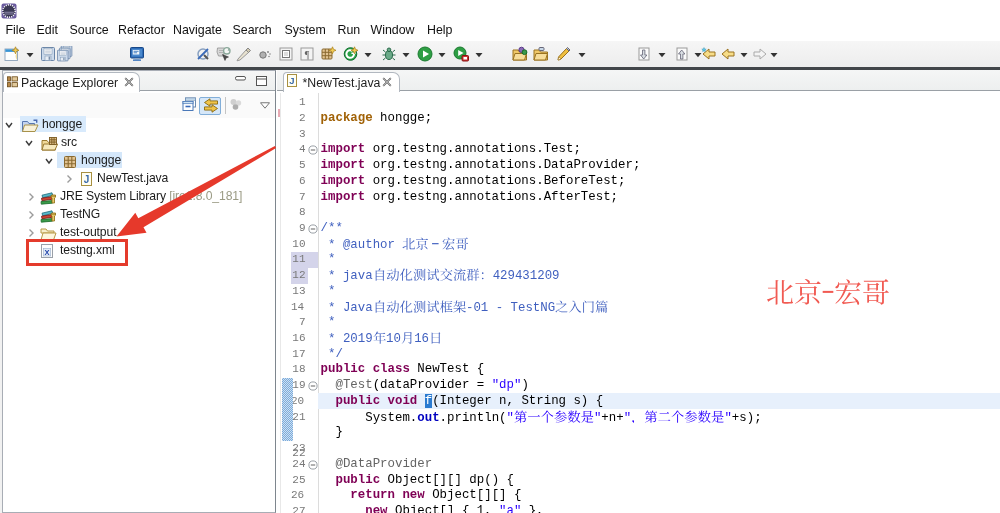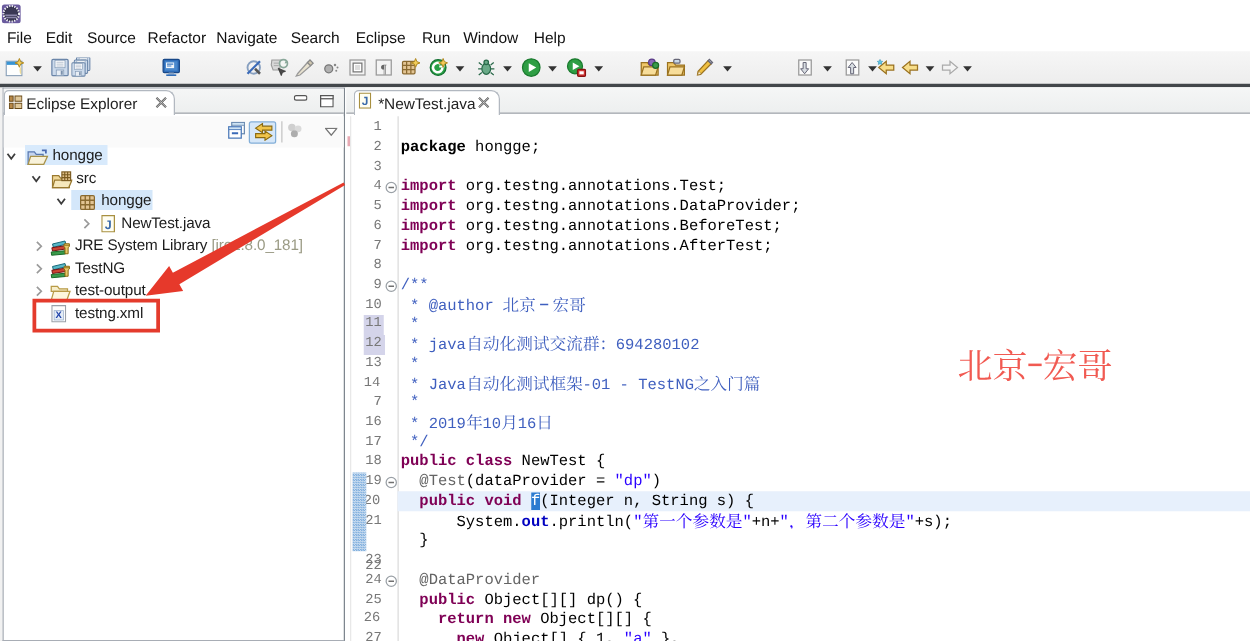--- a/index.html
+++ b/index.html
@@ -16,21 +16,21 @@
       <path d="M3.2 9.2 h9.6 M3.6 11 h8.8" stroke="#8a85a8" stroke-width="1.1"></path>
     </svg>
   </div>
 <div class="abs" style="left:0;top:20px;width:1000px;height:21px;background:#fff">
     <div class="abs" style="left:5.5px;top:3px;font-size:12.4px;color:#111">File</div>
     <div class="abs" style="left:36.5px;top:3px;font-size:12.4px;color:#111">Edit</div>
     <div class="abs" style="left:69.5px;top:3px;font-size:12.4px;color:#111">Source</div>
     <div class="abs" style="left:118px;top:3px;font-size:12.4px;color:#111">Refactor</div>
     <div class="abs" style="left:173px;top:3px;font-size:12.4px;color:#111">Navigate</div>
     <div class="abs" style="left:232.5px;top:3px;font-size:12.4px;color:#111">Search</div>
-    <div class="abs" style="left:284.5px;top:3px;font-size:12.4px;color:#111">Eclipse</div>
+    <div class="abs" style="left:284.5px;top:3px;font-size:12.4px;color:#111">System</div>
     <div class="abs" style="left:337.5px;top:3px;font-size:12.4px;color:#111">Run</div>
     <div class="abs" style="left:370.5px;top:3px;font-size:12.4px;color:#111">Window</div>
     <div class="abs" style="left:427px;top:3px;font-size:12.4px;color:#111">Help</div>
   </div>
 <div class="abs" style="left:0;top:41px;width:1000px;height:26px;background:linear-gradient(#f6f6f6,#ededed)"></div>
 <svg style="position:absolute;left:4px;top:46px" width="16" height="16" viewBox="0 0 16 16">
     <rect x="1" y="3" width="12.5" height="11.5" fill="#fdfefe" stroke="#8aa0b8" stroke-width="0.9"></rect>
     <rect x="1.3" y="3.3" width="12" height="2.6" fill="#3894d4"></rect>
     <path d="M13 14 Q10 10 13 7 z" fill="#f0dc9a"></path>
     <path d="M11.5 0.8 l1 2.5 2.5 1 -2.5 1 -1 2.5 -1-2.5 -2.5-1 2.5-1 z" fill="#f2cc58" stroke="#b08820" stroke-width="0.8" stroke-linejoin="round"></path>
@@ -199,21 +199,21 @@
 <div class="abs" style="left:0;top:70.4px;width:1000px;height:442.6px;background:#f1f1f1"></div>
 <div class="abs" style="left:2px;top:70.4px;width:274px;height:442.6px;background:#fff;border:1px solid #a8adb5;border-right:1.5px solid #7e868e"></div>
 <div class="abs" style="left:3px;top:71.4px;width:272px;height:20px;background:linear-gradient(#f5f6f6,#edefef);border-bottom:1px solid #9aa0a6"></div>
 <div class="abs" style="left:3px;top:71.8px;width:137px;height:20.7px;background:#fff;border:1px solid #b2b8c0;border-bottom:none;border-radius:4px 7px 0 0"></div>
 <svg class="abs" style="left:7px;top:76px" width="11" height="12" viewBox="0 0 11 12">
     <rect x="0.5" y="0.8" width="3" height="4.2" fill="#b88848" stroke="#6a4a18" stroke-width="0.8"></rect>
     <rect x="0.5" y="6.6" width="3" height="4.2" fill="#b88848" stroke="#6a4a18" stroke-width="0.8"></rect>
     <rect x="5" y="0.8" width="5.5" height="4.2" fill="#e0c89a" stroke="#6a4a18" stroke-width="0.8"></rect>
     <rect x="5" y="6.6" width="5.5" height="4.2" fill="#e0c89a" stroke="#6a4a18" stroke-width="0.8"></rect>
   </svg>
-<div class="abs" style="left:21px;top:75.5px;font-size:12.3px;color:#222">Eclipse Explorer</div>
+<div class="abs" style="left:21px;top:75.5px;font-size:12.3px;color:#222">Package Explorer</div>
 <svg class="abs" style="left:124px;top:77px" width="10" height="10" viewBox="0 0 10 10">
     <path d="M1.2 1.2 L8.8 8.8 M8.8 1.2 L1.2 8.8" stroke="#5a5a5a" stroke-width="1.7" fill="none"></path>
     <path d="M1.2 1.2 L8.8 8.8 M8.8 1.2 L1.2 8.8" stroke="#fff" stroke-width="0.5" fill="none"></path>
   </svg>
 <svg class="abs" style="left:235px;top:76px" width="11" height="5" viewBox="0 0 11 5">
     <rect x="0.5" y="0.5" width="10" height="3.5" rx="1.5" fill="#fff" stroke="#555"></rect>
   </svg>
 <svg class="abs" style="left:256px;top:76px" width="11" height="10" viewBox="0 0 11 10">
     <rect x="0.5" y="0.5" width="10" height="9" fill="#fff" stroke="#555"></rect>
     <rect x="0.5" y="0.5" width="10" height="2.5" fill="#fff" stroke="#555"></rect>
@@ -326,21 +326,21 @@
 <svg class="abs" style="left:382px;top:77px" width="10" height="10" viewBox="0 0 10 10">
     <path d="M1.2 1.2 L8.8 8.8 M8.8 1.2 L1.2 8.8" stroke="#5a5a5a" stroke-width="1.7" fill="none"></path>
     <path d="M1.2 1.2 L8.8 8.8 M8.8 1.2 L1.2 8.8" stroke="#fff" stroke-width="0.5" fill="none"></path>
   </svg>
 <div class="abs" style="left:280px;top:92.5px;width:1px;height:420.5px;background:#e8e8e8"></div>
 <div class="abs" style="left:317.5px;top:92.5px;width:1px;height:420.5px;background:#dcdcdc"></div>
 <div class="code">
 <div style="position:absolute;left:318px;top:393.4px;width:682px;height:15.7px;background:#e7f0fc"></div>
     <div style="position:absolute;left:291px;top:95.2px;width:17px;height:15.7px;color:#787878;font:11px 'Liberation Mono',monospace;line-height:15.7px;text-align:right;padding-right:2.5px;box-sizing:content-box;width:14.5px">1</div>
     <div style="position:absolute;left:291px;top:110.9px;width:17px;height:15.7px;color:#787878;font:11px 'Liberation Mono',monospace;line-height:15.7px;text-align:right;padding-right:2.5px;box-sizing:content-box;width:14.5px">2</div>
-    <div style="position:absolute;left:320.6px;top:110.9px;height:15.7px;line-height:15.7px;white-space:pre"><b style="color:#000000">package</b> hongge;</div>
+    <div style="position:absolute;left:320.6px;top:110.9px;height:15.7px;line-height:15.7px;white-space:pre"><b style="color:#a16207">package</b> hongge;</div>
     <div style="position:absolute;left:291px;top:126.6px;width:17px;height:15.7px;color:#787878;font:11px 'Liberation Mono',monospace;line-height:15.7px;text-align:right;padding-right:2.5px;box-sizing:content-box;width:14.5px">3</div>
     <div style="position:absolute;left:291px;top:142.4px;width:17px;height:15.7px;color:#787878;font:11px 'Liberation Mono',monospace;line-height:15.7px;text-align:right;padding-right:2.5px;box-sizing:content-box;width:14.5px">4</div>
     <svg style="position:absolute;left:308px;top:145.4px" width="10" height="10" viewBox="0 0 10 10">
       <circle cx="5" cy="5" r="4.1" fill="#fff" stroke="#9aa0a6" stroke-width="1"></circle>
       <path d="M2.8 5 h4.4" stroke="#707070" stroke-width="1.1"></path>
     </svg>
     <div style="position:absolute;left:320.6px;top:142.4px;height:15.7px;line-height:15.7px;white-space:pre"><b style="color:#7f0055">import</b> org.testng.annotations.Test;</div>
     <div style="position:absolute;left:291px;top:158.1px;width:17px;height:15.7px;color:#787878;font:11px 'Liberation Mono',monospace;line-height:15.7px;text-align:right;padding-right:2.5px;box-sizing:content-box;width:14.5px">5</div>
     <div style="position:absolute;left:320.6px;top:158.1px;height:15.7px;line-height:15.7px;white-space:pre"><b style="color:#7f0055">import</b> org.testng.annotations.DataProvider;</div>
     <div style="position:absolute;left:291px;top:173.8px;width:17px;height:15.7px;color:#787878;font:11px 'Liberation Mono',monospace;line-height:15.7px;text-align:right;padding-right:2.5px;box-sizing:content-box;width:14.5px">6</div>
@@ -355,34 +355,34 @@
     </svg>
     <div style="position:absolute;left:320.6px;top:221.0px;height:15.7px;line-height:15.7px;white-space:pre"><span style="color:#3f5fbf">/**</span></div>
     <div style="position:absolute;left:291px;top:236.7px;width:17px;height:15.7px;color:#787878;font:11px 'Liberation Mono',monospace;line-height:15.7px;text-align:right;padding-right:2.5px;box-sizing:content-box;width:14.5px">10</div>
     <div style="position:absolute;left:320.6px;top:236.7px;height:15.7px;line-height:15.7px;white-space:pre"><span style="color:#3f5fbf"> * @author </span><svg style="display:inline-block;vertical-align:-2.21px" width="66.65" height="13.40" viewBox="0 0 5000 1000" fill="#3f5fbf">
         <path transform="translate(0,0)" d="M37 762 80 851C90 848 98 838 100 826C203 769 284 720 345 684V955H358C382 955 410 941 410 931V114C435 110 443 99 445 85L345 74V350H68L77 378H345V662C215 707 91 750 37 762ZM868 240C811 309 721 404 634 472V114C657 110 667 99 669 86L568 74V840C568 900 591 919 672 919H773C928 919 965 911 965 879C965 867 960 859 936 851L932 704H919C907 766 893 831 887 846C881 855 876 858 866 859C852 860 820 861 775 861H682C641 861 634 852 634 827V495C742 440 852 363 914 308C931 314 946 311 954 302Z"></path>
         <path transform="translate(1000,0)" d="M380 708 290 657C240 738 135 845 35 911L45 923C163 873 279 786 342 716C365 722 374 718 380 708ZM653 669 642 679C717 735 821 833 859 904C938 946 967 785 653 669ZM858 120 805 186H543C594 174 590 58 393 33L384 42C432 73 492 132 510 181L524 186H47L56 216H929C943 216 953 211 956 200C919 166 858 120 858 120ZM537 554H285V356H716V554ZM285 615V584H470V859C470 873 464 879 443 879C419 879 299 870 299 870V885C351 891 382 900 398 911C413 920 420 937 422 957C523 948 537 913 537 861V584H716V627H727C749 627 782 612 783 605V369C804 365 821 357 828 349L744 285L706 326H290L218 294V636H228C256 636 285 621 285 615Z"></path>
         <path transform="translate(2000,0)" d="M255 455 L745 455 L745 542 L255 542 Z"></path>
         <path transform="translate(3000,0)" d="M437 41 427 48C463 79 498 134 504 179C573 230 636 86 437 41ZM672 674 660 682C703 723 753 780 789 838C618 851 451 862 349 864C439 782 539 660 593 574C614 578 628 570 633 561L536 513C497 608 395 777 321 850C313 857 282 862 282 862L320 941C326 938 331 934 336 927C523 906 687 880 802 860C818 889 831 918 837 945C916 1004 966 816 672 674ZM169 146 152 147C157 212 118 270 79 291C56 304 42 325 51 348C63 373 101 374 127 355C156 335 183 293 183 229H836C821 267 800 314 782 346L796 353C836 324 891 276 920 241C941 240 952 238 959 232L880 155L835 199H181C178 183 175 165 169 146ZM840 372 793 429H431C446 389 460 346 472 302C496 302 507 293 511 281L406 253C393 314 377 373 358 429H77L85 459H347C277 648 172 802 52 906L65 919C217 820 337 666 420 459H902C916 459 926 454 928 443C894 411 840 372 840 372Z"></path>
         <path transform="translate(4000,0)" d="M851 40 802 101H62L70 130H714V475H724C758 475 779 461 779 457V130H917C931 130 941 125 944 114C908 83 851 40 851 40ZM250 868V816H517V867H526C548 867 579 852 580 846V662C600 658 617 650 623 642L542 580L507 620H255L187 589V888H196C223 888 250 874 250 868ZM517 650V786H250V650ZM871 438 820 502H42L51 531H717V859C717 872 712 878 694 878C675 878 574 870 574 870V885C620 891 644 899 659 911C672 921 677 938 679 957C769 948 782 912 782 861V531H937C951 531 960 526 963 515C928 482 871 438 871 438ZM261 446V400H507V452H517C538 452 569 438 570 432V255C589 251 606 243 613 235L533 174L497 213H265L198 183V466H207C234 466 261 451 261 446ZM507 243V371H261V243Z"></path>
       </svg></div>
-    <div style="position:absolute;left:291px;top:252.4px;width:17px;height:15.7px;background:#d4d4ea;color:#787878;font:11px 'Liberation Mono',monospace;line-height:15.7px;text-align:right;padding-right:1px;box-sizing:content-box;width:14.5px">11</div>
+    <div style="position:absolute;left:291px;top:252.4px;width:17px;height:15.7px;background:#d4d4ea;color:#787878;font:11px 'Liberation Mono',monospace;line-height:15.7px;text-align:right;padding-right:12px;box-sizing:content-box;width:14.5px">11</div>
     <div style="position:absolute;left:320.6px;top:252.4px;height:15.7px;line-height:15.7px;white-space:pre"><span style="color:#3f5fbf"> *</span></div>
     <div style="position:absolute;left:291px;top:268.1px;width:17px;height:15.7px;background:#d4d4ea;color:#787878;font:11px 'Liberation Mono',monospace;line-height:15.7px;text-align:right;padding-right:2.5px;box-sizing:content-box;width:14.5px">12</div>
     <div style="position:absolute;left:320.6px;top:268.1px;height:15.7px;line-height:15.7px;white-space:pre"><span style="color:#3f5fbf"> * java</span><svg style="display:inline-block;vertical-align:-2.21px" width="119.97" height="13.40" viewBox="0 0 9000 1000" fill="#3f5fbf">
         <path transform="translate(0,0)" d="M743 239V421H267V239ZM459 42C451 92 436 158 420 209H274L202 176V956H214C242 956 267 939 267 931V887H743V955H752C776 955 808 937 810 929V253C830 248 846 240 853 232L770 166L732 209H451C485 169 517 122 537 85C559 84 571 74 574 62ZM267 450H743V638H267ZM267 666H743V858H267Z"></path>
         <path transform="translate(1000,0)" d="M429 324 383 382H36L44 412H488C502 412 511 407 514 396C481 365 429 324 429 324ZM377 103 331 161H84L92 191H436C450 191 460 186 462 175C429 144 377 103 377 103ZM334 535 320 541C347 587 374 650 389 711C279 727 175 741 106 748C171 669 244 551 284 467C305 469 317 459 320 449L217 413C195 501 129 663 76 732C69 738 48 742 48 742L88 841C97 837 105 830 112 818C222 790 322 758 394 735C398 757 401 779 400 800C465 868 534 697 334 535ZM727 54 625 43C625 124 626 202 624 276H448L457 305H623C616 570 573 787 350 949L364 965C631 805 678 578 688 305H857C850 635 835 825 802 859C792 869 784 871 765 871C745 871 686 866 648 862L647 881C682 886 717 896 730 906C743 917 746 935 746 955C787 955 825 942 851 910C896 859 913 672 920 313C942 311 954 306 962 297L885 234L847 276H688L691 82C716 78 724 69 727 54Z"></path>
         <path transform="translate(2000,0)" d="M821 218C760 307 667 409 558 503V98C582 94 592 84 594 70L492 58V557C424 611 352 661 280 702L290 715C360 684 428 647 492 607V842C492 909 520 929 613 929H737C921 929 963 918 963 884C963 870 956 863 930 853L927 705H914C900 772 887 832 878 849C873 858 867 861 854 863C836 864 795 865 739 865H620C569 865 558 854 558 826V563C685 475 792 375 866 288C889 297 900 295 908 285ZM301 44C236 247 126 447 22 569L36 578C88 535 138 481 185 420V957H198C222 957 250 942 251 937V361C269 358 278 351 282 342L249 329C293 259 334 182 368 100C391 102 403 93 408 82Z"></path>
         <path transform="translate(3000,0)" d="M541 255 445 230C444 630 449 813 232 943L246 961C506 841 497 642 504 277C527 277 537 267 541 255ZM494 696 483 704C531 749 589 827 604 888C674 938 722 786 494 696ZM313 84V681H321C351 681 369 668 369 663V144H585V661H594C620 661 643 646 643 641V148C665 146 676 140 684 132L613 76L581 114H381ZM950 72 854 61V859C854 874 850 880 832 880C814 880 725 872 725 872V888C764 893 788 901 800 911C813 922 818 939 820 958C904 949 913 917 913 865V98C937 95 947 86 950 72ZM812 186 721 175V737H732C753 737 776 723 776 715V212C801 208 809 199 812 186ZM97 677C86 677 55 677 55 677V699C76 701 89 703 103 713C122 727 129 808 114 909C116 940 128 958 146 958C180 958 199 932 201 890C204 807 176 760 175 715C174 691 180 660 187 629C196 582 255 362 286 241L267 238C135 621 135 621 120 655C112 677 108 677 97 677ZM48 278 38 287C73 316 115 369 128 411C194 453 243 321 48 278ZM114 52 104 61C145 90 195 144 208 189C279 232 324 88 114 52Z"></path>
         <path transform="translate(4000,0)" d="M793 73 782 79C810 111 843 166 851 208C911 255 973 135 793 73ZM107 46 95 54C137 100 191 179 206 238C274 285 323 143 107 46ZM228 349C247 345 261 338 265 331L200 276L167 311H39L48 341H166V790C166 808 161 814 130 831L173 911C182 907 194 895 200 876C271 802 333 729 365 691L354 679L228 775ZM594 417 554 467H319L327 497H457V782C388 800 331 814 298 820L337 894C346 890 353 882 357 871C495 816 600 771 675 738L671 724L519 765V497H641C655 497 664 492 666 481C639 453 594 417 594 417ZM885 222 839 280H724C723 218 723 153 724 88C749 85 758 74 759 61L655 48C655 129 656 206 658 280H305L313 309H660C672 584 713 799 847 911C882 945 939 972 963 944C972 934 969 916 944 879L959 728L947 726C935 767 919 813 908 839C900 858 895 859 881 845C766 754 732 549 725 309H943C957 309 967 304 970 293C937 263 885 222 885 222Z"></path>
         <path transform="translate(5000,0)" d="M868 151 819 220H51L60 250H930C944 250 954 245 956 234C924 200 868 151 868 151ZM393 40 382 48C427 84 479 147 492 201C566 248 616 93 393 40ZM615 285 605 295C687 351 795 451 832 528C919 573 946 391 615 285ZM411 322 314 275C273 363 181 475 83 543L92 557C212 504 317 411 374 333C397 337 406 332 411 322ZM751 480 652 438C618 529 566 612 496 686C419 622 359 544 320 452L303 464C339 565 393 650 461 720C355 818 214 896 39 942L45 958C236 922 387 851 501 759C608 853 745 918 904 958C914 926 938 905 969 901L971 889C809 860 661 805 544 722C617 654 672 576 710 492C735 496 745 491 751 480Z"></path>
         <path transform="translate(6000,0)" d="M101 678C90 678 57 678 57 678V700C78 702 93 705 106 714C128 728 134 807 120 910C122 941 134 959 152 959C187 959 206 933 208 890C212 809 183 763 183 718C183 695 189 664 199 634C212 590 292 373 334 257L316 253C145 624 145 624 127 657C117 678 114 678 101 678ZM52 277 43 286C85 313 137 364 153 406C226 447 264 302 52 277ZM128 55 119 64C162 95 215 151 229 197C302 241 346 93 128 55ZM534 32 524 39C557 70 593 124 598 168C661 217 720 86 534 32ZM838 503 746 493V883C746 924 755 941 809 941H857C943 941 968 928 968 903C968 891 964 884 945 877L942 740H929C920 794 910 858 904 872C901 881 897 882 891 883C887 884 874 884 858 884H825C809 884 807 880 807 868V528C826 526 836 516 838 503ZM490 505 394 495V619C394 731 370 863 230 949L241 963C424 882 454 738 456 621V529C480 527 487 517 490 505ZM664 505 567 494V935H579C602 935 629 922 629 915V530C653 527 662 518 664 505ZM874 128 828 187H307L315 217H548C507 271 421 359 353 393C346 397 331 400 331 400L363 478C369 476 374 471 380 464C552 438 705 410 803 392C825 423 842 455 849 484C922 532 967 369 719 281L707 290C734 312 764 341 789 374C640 386 500 397 408 402C485 363 566 308 616 264C638 269 651 261 655 251L584 217H934C947 217 957 212 960 201C928 170 874 128 874 128Z"></path>
         <path transform="translate(7000,0)" d="M570 48 559 53C588 95 621 164 620 217C678 273 745 142 570 48ZM386 140V272H264C268 227 270 183 271 140ZM812 43C794 105 765 193 739 256H538L541 266C517 242 491 219 491 219L452 272H449V152C469 148 485 140 492 132L412 71L376 111H75L84 140H207C206 182 205 226 202 272H39L47 302H199C196 345 190 390 182 434H63L72 462H176C153 570 111 677 34 773L49 788C93 745 128 699 156 651V953H166C197 953 217 937 217 931V875H399V939H409C430 939 462 923 463 917V625C483 621 498 613 505 605L425 545L389 584H229L196 570C211 535 223 498 232 462H386V505H395C416 505 448 489 449 483V302H535C548 302 557 297 560 286H690V459H531L539 489H690V686H504L512 715H690V961H701C734 961 756 945 756 939V715H945C959 715 968 710 971 699C940 669 889 628 889 628L843 686H756V489H920C934 489 944 484 946 473C915 443 863 402 863 402L819 459H756V286H936C950 286 959 281 962 270C930 240 878 199 878 199L832 256H765C805 203 846 140 873 92C895 94 907 85 911 74ZM386 434H239C249 390 256 346 261 302H386ZM399 613V845H217V613Z"></path>
         <path transform="translate(8000,0)" d="M232 846C268 846 294 818 294 786C294 751 268 725 232 725C196 725 170 751 170 786C170 818 196 846 232 846ZM232 444C268 444 294 416 294 384C294 349 268 323 232 323C196 323 170 349 170 384C170 416 196 444 232 444Z"></path>
-      </svg><span style="color:#3f5fbf">694280102</span></div>
+      </svg><span style="color:#3f5fbf">429431209</span></div>
     <div style="position:absolute;left:291px;top:283.8px;width:17px;height:15.7px;color:#787878;font:11px 'Liberation Mono',monospace;line-height:15.7px;text-align:right;padding-right:2.5px;box-sizing:content-box;width:14.5px">13</div>
     <div style="position:absolute;left:320.6px;top:283.8px;height:15.7px;line-height:15.7px;white-space:pre"><span style="color:#3f5fbf"> *</span></div>
     <div style="position:absolute;left:291px;top:299.6px;width:17px;height:15.7px;color:#787878;font:11px 'Liberation Mono',monospace;line-height:15.7px;text-align:left;padding-right:2.5px;box-sizing:content-box;width:14.5px">14</div>
     <div style="position:absolute;left:320.6px;top:299.6px;height:15.7px;line-height:15.7px;white-space:pre"><span style="color:#3f5fbf"> * Java</span><svg style="display:inline-block;vertical-align:-2.21px" width="93.31" height="13.40" viewBox="0 0 7000 1000" fill="#3f5fbf">
         <path transform="translate(0,0)" d="M743 239V421H267V239ZM459 42C451 92 436 158 420 209H274L202 176V956H214C242 956 267 939 267 931V887H743V955H752C776 955 808 937 810 929V253C830 248 846 240 853 232L770 166L732 209H451C485 169 517 122 537 85C559 84 571 74 574 62ZM267 450H743V638H267ZM267 666H743V858H267Z"></path>
         <path transform="translate(1000,0)" d="M429 324 383 382H36L44 412H488C502 412 511 407 514 396C481 365 429 324 429 324ZM377 103 331 161H84L92 191H436C450 191 460 186 462 175C429 144 377 103 377 103ZM334 535 320 541C347 587 374 650 389 711C279 727 175 741 106 748C171 669 244 551 284 467C305 469 317 459 320 449L217 413C195 501 129 663 76 732C69 738 48 742 48 742L88 841C97 837 105 830 112 818C222 790 322 758 394 735C398 757 401 779 400 800C465 868 534 697 334 535ZM727 54 625 43C625 124 626 202 624 276H448L457 305H623C616 570 573 787 350 949L364 965C631 805 678 578 688 305H857C850 635 835 825 802 859C792 869 784 871 765 871C745 871 686 866 648 862L647 881C682 886 717 896 730 906C743 917 746 935 746 955C787 955 825 942 851 910C896 859 913 672 920 313C942 311 954 306 962 297L885 234L847 276H688L691 82C716 78 724 69 727 54Z"></path>
         <path transform="translate(2000,0)" d="M821 218C760 307 667 409 558 503V98C582 94 592 84 594 70L492 58V557C424 611 352 661 280 702L290 715C360 684 428 647 492 607V842C492 909 520 929 613 929H737C921 929 963 918 963 884C963 870 956 863 930 853L927 705H914C900 772 887 832 878 849C873 858 867 861 854 863C836 864 795 865 739 865H620C569 865 558 854 558 826V563C685 475 792 375 866 288C889 297 900 295 908 285ZM301 44C236 247 126 447 22 569L36 578C88 535 138 481 185 420V957H198C222 957 250 942 251 937V361C269 358 278 351 282 342L249 329C293 259 334 182 368 100C391 102 403 93 408 82Z"></path>
         <path transform="translate(3000,0)" d="M541 255 445 230C444 630 449 813 232 943L246 961C506 841 497 642 504 277C527 277 537 267 541 255ZM494 696 483 704C531 749 589 827 604 888C674 938 722 786 494 696ZM313 84V681H321C351 681 369 668 369 663V144H585V661H594C620 661 643 646 643 641V148C665 146 676 140 684 132L613 76L581 114H381ZM950 72 854 61V859C854 874 850 880 832 880C814 880 725 872 725 872V888C764 893 788 901 800 911C813 922 818 939 820 958C904 949 913 917 913 865V98C937 95 947 86 950 72ZM812 186 721 175V737H732C753 737 776 723 776 715V212C801 208 809 199 812 186ZM97 677C86 677 55 677 55 677V699C76 701 89 703 103 713C122 727 129 808 114 909C116 940 128 958 146 958C180 958 199 932 201 890C204 807 176 760 175 715C174 691 180 660 187 629C196 582 255 362 286 241L267 238C135 621 135 621 120 655C112 677 108 677 97 677ZM48 278 38 287C73 316 115 369 128 411C194 453 243 321 48 278ZM114 52 104 61C145 90 195 144 208 189C279 232 324 88 114 52Z"></path>
         <path transform="translate(4000,0)" d="M793 73 782 79C810 111 843 166 851 208C911 255 973 135 793 73ZM107 46 95 54C137 100 191 179 206 238C274 285 323 143 107 46ZM228 349C247 345 261 338 265 331L200 276L167 311H39L48 341H166V790C166 808 161 814 130 831L173 911C182 907 194 895 200 876C271 802 333 729 365 691L354 679L228 775ZM594 417 554 467H319L327 497H457V782C388 800 331 814 298 820L337 894C346 890 353 882 357 871C495 816 600 771 675 738L671 724L519 765V497H641C655 497 664 492 666 481C639 453 594 417 594 417ZM885 222 839 280H724C723 218 723 153 724 88C749 85 758 74 759 61L655 48C655 129 656 206 658 280H305L313 309H660C672 584 713 799 847 911C882 945 939 972 963 944C972 934 969 916 944 879L959 728L947 726C935 767 919 813 908 839C900 858 895 859 881 845C766 754 732 549 725 309H943C957 309 967 304 970 293C937 263 885 222 885 222Z"></path>
         <path transform="translate(5000,0)" d="M864 65 818 123H476L396 84V864C385 870 374 878 368 884L442 934L467 897H944C958 897 967 892 970 881C937 850 885 809 885 809L840 867H460V153H923C937 153 946 148 949 137C917 106 864 65 864 65ZM837 206 791 263H502L510 293H660V476H522L530 506H660V714H493L501 743H914C927 743 936 738 939 727C908 697 857 656 857 656L813 714H721V506H877C891 506 900 501 903 490C873 460 824 420 824 420L781 476H721V293H893C907 293 917 288 920 277C887 247 837 206 837 206ZM316 219 273 275H252V77C278 73 286 63 288 48L190 38V275H42L50 305H175C149 455 103 604 29 720L45 733C107 661 155 577 190 485V960H204C226 960 252 944 252 935V425C282 464 313 516 322 557C380 603 432 486 252 397V305H368C382 305 392 300 394 289C364 259 316 219 316 219Z"></path>

